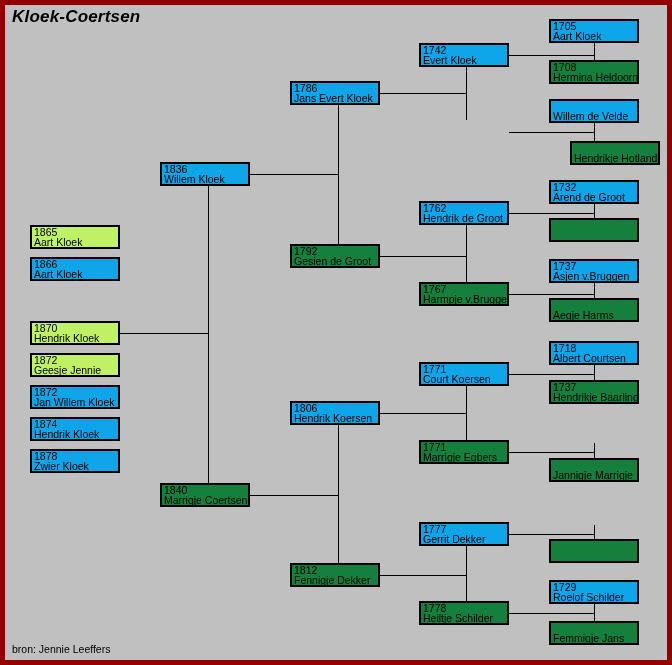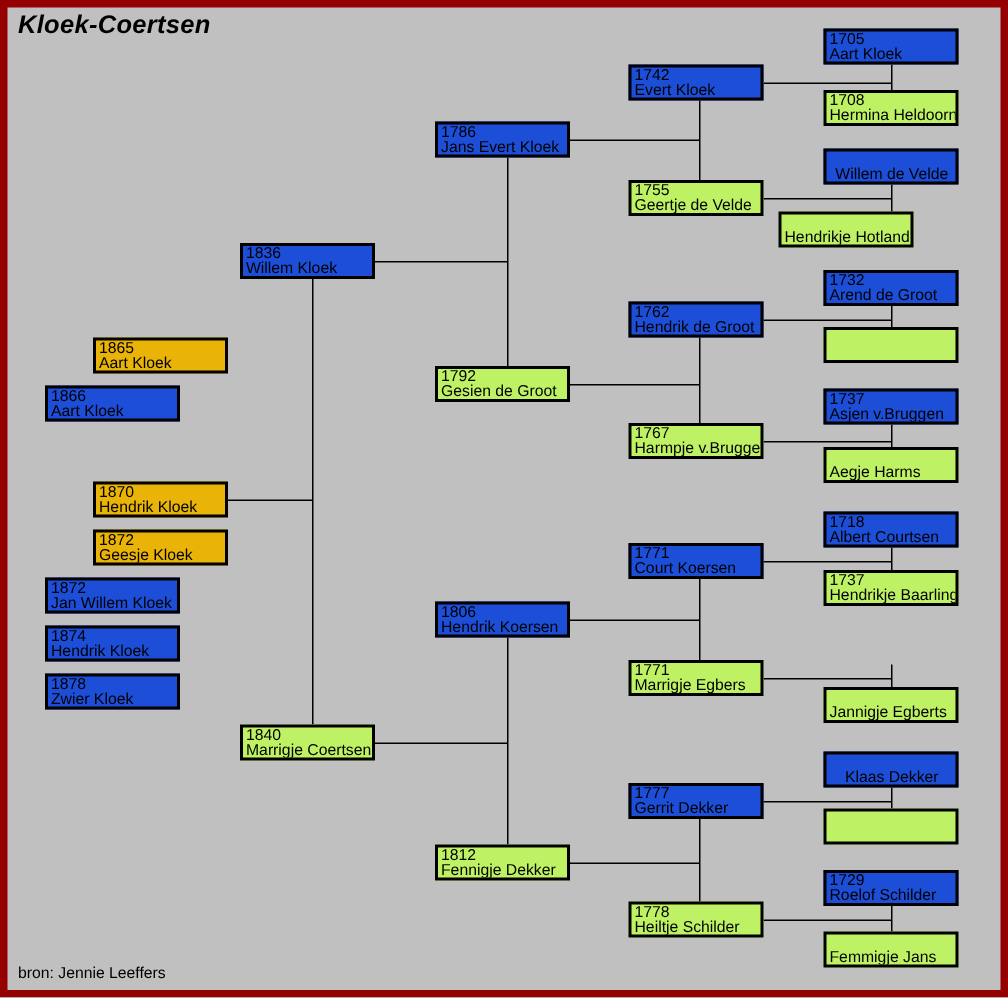--- a/index.html
+++ b/index.html
@@ -4,25 +4,25 @@
 <style>
   html,body{margin:0;padding:0;}
   body{width:672px;height:665px;background:#c0c0c0;font-family:"Liberation Sans",sans-serif;}
   .canvas{position:relative;width:672px;height:665px;background:#c0c0c0;overflow:hidden;}
   .frame-border{position:absolute;left:0;top:0;right:0;bottom:0;border:5px solid #940000;z-index:50;pointer-events:none;}
   .title{position:absolute;left:12px;top:7px;font:italic bold 17px "Liberation Sans",sans-serif;color:#000;letter-spacing:.2px;}
   .footer{position:absolute;left:12px;top:643px;font:10.5px "Liberation Sans",sans-serif;color:#000;}
   .pbox{position:absolute;width:90px;height:24px;box-sizing:border-box;border:2px solid #000;
         background:#fff;color:#000;font:10.5px/10px "Liberation Sans",sans-serif;
         padding:0 1px 0 2px;overflow:hidden;white-space:nowrap;z-index:10;}
-  .pbox[data-shade="yellow"]{background:#1d4ed8;}
-  .pbox[data-shade="pale"]{background:#bef264;}
-  .pbox[data-shade="white"]{background:#eab308;margin-left:32px;}
+  .pbox[data-shade="yellow"]{background:#0ea5e9;}
+  .pbox[data-shade="pale"]{background:#15803d;}
+  .pbox[data-shade="white"]{background:#bef264;}
   .yr,.nm{display:block;height:10px;}
-  .nm[data-underline="true"]{text-align:center;}
+  .nm[data-underline="true"]{text-decoration:underline;}
   .ln{position:absolute;background:#000;z-index:5;}
 </style>
 </head>
 <body>
 
 <div class="canvas">
 
   <div class="title">Kloek-Coertsen</div>
 
   <div class="pbox" style="left:30px;top:225px" data-shade="white">
@@ -32,21 +32,21 @@
   <div class="pbox" style="left:30px;top:257px" data-shade="yellow">
     <span class="yr">1866</span>
     <span class="nm">Aart Kloek</span>
   </div>
   <div class="pbox" style="left:30px;top:321px" data-shade="white">
     <span class="yr">1870</span>
     <span class="nm">Hendrik Kloek</span>
   </div>
   <div class="pbox" style="left:30px;top:353px" data-shade="white">
     <span class="yr">1872</span>
-    <span class="nm">Geesje Kloek</span>
+    <span class="nm">Geesje Jennie</span>
   </div>
   <div class="pbox" style="left:30px;top:385px" data-shade="yellow">
     <span class="yr">1872</span>
     <span class="nm">Jan Willem Kloek</span>
   </div>
   <div class="pbox" style="left:30px;top:417px" data-shade="yellow">
     <span class="yr">1874</span>
     <span class="nm">Hendrik Kloek</span>
   </div>
   <div class="pbox" style="left:30px;top:449px" data-shade="yellow">
@@ -77,24 +77,20 @@
   </div>
   <div class="pbox" style="left:290px;top:563px" data-shade="pale">
     <span class="yr">1812</span>
     <span class="nm">Fennigje Dekker</span>
   </div>
 
   <div class="pbox" style="left:419px;top:43px" data-shade="yellow">
     <span class="yr">1742</span>
     <span class="nm">Evert Kloek</span>
   </div>
-  <div class="pbox" style="left:419px;top:120px" data-shade="pale">
-    <span class="yr">1755</span>
-    <span class="nm">Geertje de Velde</span>
-  </div>
   <div class="pbox" style="left:419px;top:201px" data-shade="yellow">
     <span class="yr">1762</span>
     <span class="nm">Hendrik de Groot</span>
   </div>
   <div class="pbox" style="left:419px;top:282px" data-shade="pale">
     <span class="yr">1767</span>
     <span class="nm">Harmpje v.Bruggen</span>
   </div>
   <div class="pbox" style="left:419px;top:362px" data-shade="yellow">
     <span class="yr">1771</span>
@@ -118,21 +114,21 @@
     <span class="nm">Aart Kloek</span>
   </div>
   <div class="pbox" style="left:549px;top:60px" data-shade="pale">
     <span class="yr">1708</span>
     <span class="nm">Hermina Heldoorn</span>
   </div>
   <div class="pbox" style="left:549px;top:99px" data-shade="yellow">
     <span class="yr"></span>
     <span class="nm" data-underline="true">Willem de Velde</span>
   </div>
-  <div class="pbox" style="left:519px;top:141px" data-shade="pale">
+  <div class="pbox" style="left:570px;top:141px" data-shade="pale">
     <span class="yr"></span>
     <span class="nm">Hendrikje Hotland</span>
   </div>
   <div class="pbox" style="left:549px;top:180px" data-shade="yellow">
     <span class="yr">1732</span>
     <span class="nm">Arend de Groot</span>
   </div>
   <div class="pbox" style="left:549px;top:218px" data-shade="pale">
     <span class="yr"></span>
     <span class="nm"></span>
@@ -148,25 +144,21 @@
   <div class="pbox" style="left:549px;top:341px" data-shade="yellow">
     <span class="yr">1718</span>
     <span class="nm">Albert Courtsen</span>
   </div>
   <div class="pbox" style="left:549px;top:380px" data-shade="pale">
     <span class="yr">1737</span>
     <span class="nm">Hendrikje Baarling</span>
   </div>
   <div class="pbox" style="left:549px;top:458px" data-shade="pale">
     <span class="yr"></span>
-    <span class="nm">Jannigje Egberts</span>
-  </div>
-  <div class="pbox" style="left:549px;top:501px" data-shade="yellow">
-    <span class="yr"></span>
-    <span class="nm" data-underline="true">Klaas Dekker</span>
+    <span class="nm">Jannigje Marrigje</span>
   </div>
   <div class="pbox" style="left:549px;top:539px" data-shade="pale">
     <span class="yr"></span>
     <span class="nm"></span>
   </div>
   <div class="pbox" style="left:549px;top:580px" data-shade="yellow">
     <span class="yr">1729</span>
     <span class="nm">Roelof Schilder</span>
   </div>
   <div class="pbox" style="left:549px;top:621px" data-shade="pale">

